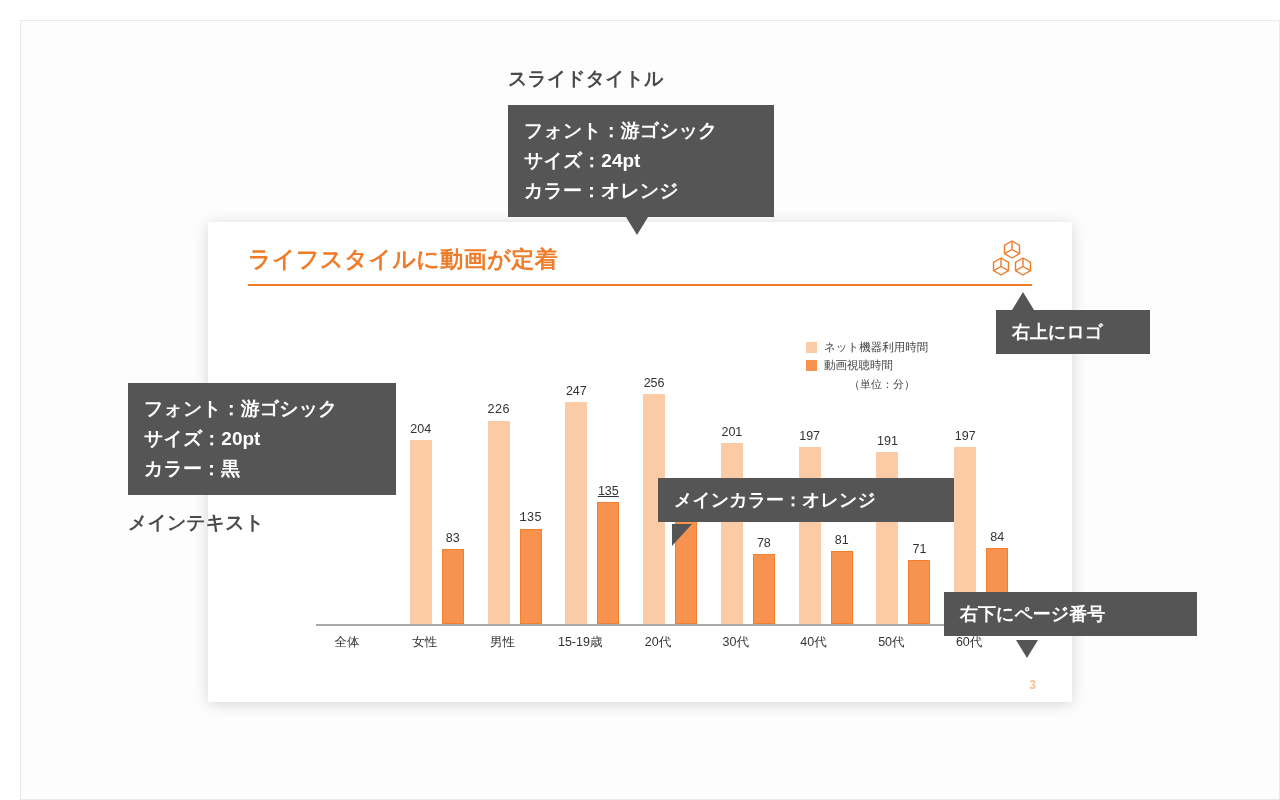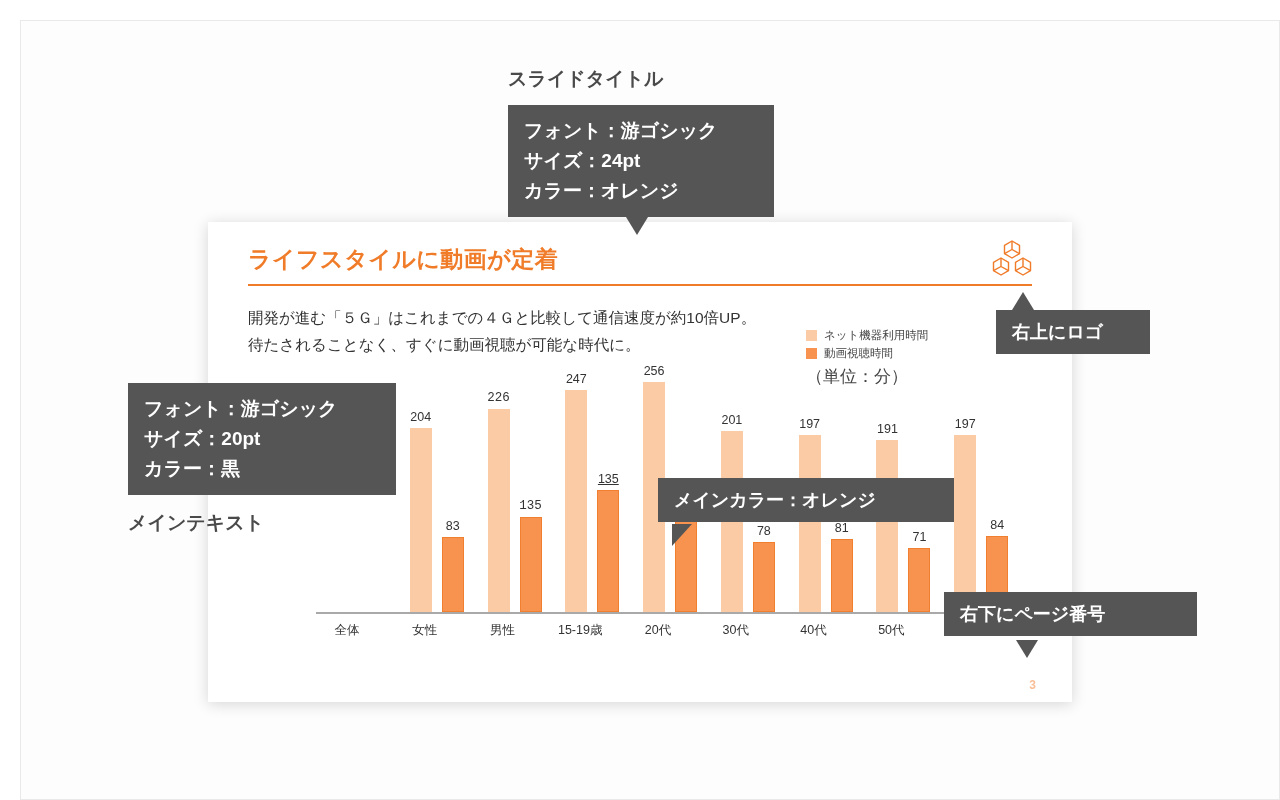--- a/index.html
+++ b/index.html
@@ -72,21 +72,21 @@
     position: absolute;
     right: 36px; bottom: 10px;
     font-size: 12px;
     font-weight: bold;
     color: #F9BE96;
   }
 
   
   #chart {
     position: absolute;
-    left: 100px; top: 138px;
+    left: 100px; top: 150px;
     width: 740px; height: 310px;
   }
   #plot {
     position: absolute;
     left: 8px; top: 0;
     width: 700px; height: 252px;
   }
   #baseline {
     position: absolute;
     left: 8px; top: 252px;
@@ -134,21 +134,21 @@
   .legend-row {
     display: flex;
     align-items: center;
     gap: 7px;
     margin-bottom: 3px;
     white-space: nowrap;
   }
   .legend-swatch { width: 11px; height: 11px; display: inline-block; }
   .legend-swatch.s0 { background: #FBCBA6; }
   .legend-swatch.s1 { background: #F7934F; }
-  #legend-unit { margin-top: 4px; font-size: 17px; color: #444444; white-space: nowrap; }
+  #legend-unit { margin-top: 4px; font-size: 11px; color: #444444; white-space: nowrap; margin-left: 43px; }
 
   
   .callout {
     position: absolute;
     background: #555555;
     color: #ffffff;
     font-weight: bold;
     padding: 11px 16px;
     font-size: 19px;
     line-height: 30px;
@@ -189,24 +189,20 @@
 
 <div id="frame">
   <div id="frame-inner"></div>
 </div>
 
 <div id="slide-card">
 
   <div id="slide-title">ライフスタイルに動画が定着</div>
   <div id="title-rule"></div>
 
-  <div id="slide-body">
-    <div>開発が進む「５Ｇ」はこれまでの４Ｇと比較して通信速度が約10倍UP。</div>
-    <div>待たされることなく、すぐに動画視聴が可能な時代に。</div>
-  </div>
 
   <div id="slide-logo">
     <svg width="44" height="44" viewBox="0 0 44 44">
       <g fill="none" stroke="#F07B28" stroke-width="1.4" stroke-linejoin="round">
 
         <path d="M22 3 L29.5 7.3 L29.5 15.7 L22 20 L14.5 15.7 L14.5 7.3 Z"></path>
         <path d="M22 3 L22 11.5 L29.5 15.7 M22 11.5 L14.5 15.7"></path>
 
         <path d="M11 20 L18.5 24.3 L18.5 32.7 L11 37 L3.5 32.7 L3.5 24.3 Z"></path>
         <path d="M11 20 L11 28.5 L18.5 32.7 M11 28.5 L3.5 32.7"></path>

